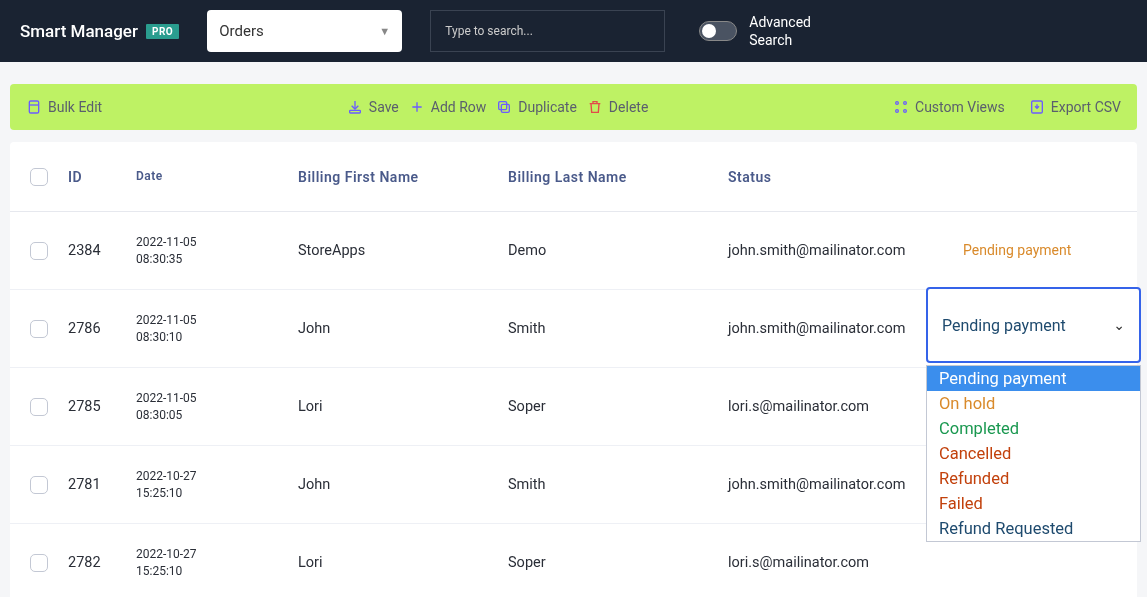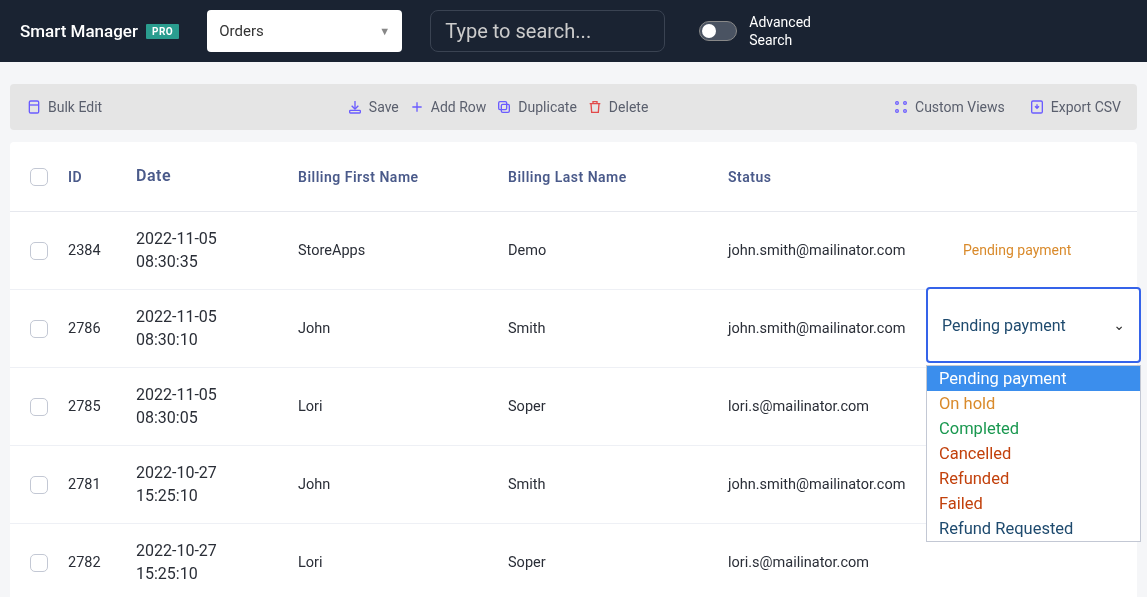--- a/index.html
+++ b/index.html
@@ -26,36 +26,36 @@
     background:#2a9d8f; color:#fff; font-size:10px; font-weight:700;
     padding:2px 6px; border-radius:1px; letter-spacing:0.5px;
   }
   .selector {
     background:#fff; color:#333; border-radius:4px;
     width:195px; height:42px; display:flex; align-items:center;
     justify-content:space-between; padding:0 12px; font-size:15px;
   }
   .selector .chev { color:#888; font-size:11px;}
   .searchbox {
-    background:#1a2332; border:1px solid #3a4352; border-radius:8px;
+    background:#1a2332; border:1px solid #3a4352; border-radius:0;
     width:235px; height:42px; display:flex; align-items:center;
-    padding:0 14px; color:#ccc; font-size:20px;
+    padding:0 14px; color:#ccc; font-size:12px;
   }
   .adv { display:flex; align-items:center; gap:12px; margin-left:6px;}
   .toggle {
     width:38px; height:20px; background:#4a5362; border-radius:20px;
     border:1px solid #888; position:relative;
   }
   .toggle .knob {
     width:14px; height:14px; background:#fff; border-radius:50%;
     position:absolute; top:2px; left:2px;
   }
   .adv-label { font-size:14px; line-height:1.3; }
   .toolbar {
-    background:#e5e5e5;
+    background:#bef264;
     margin:22px 10px 0 10px;
     border-radius:4px;
     height:46px;
     display:flex;
     align-items:center;
     padding:0 16px;
     font-size:14px;
     color:#5a5f6d;
   }
   .tool-left { display:flex; align-items:center; gap:8px;}
@@ -83,21 +83,21 @@
   .row {
     display:flex;
     align-items:center;
     height:78px;
     border-bottom:1px solid #eef0f5;
     font-size:14.5px;
     color:#2a2e37;
   }
   .c-check { width:58px; display:flex; justify-content:center;}
   .c-id    { width:68px;}
-  .c-date  { width:130px; line-height:1.4; font-size:16px;}
+  .c-date  { width:130px; line-height:1.4; font-size:12px;}
   .c-fn    { width:210px;margin-left:32px;}
   .c-ln    { width:220px;}
   .c-em    { width:235px;}
   .c-st    { flex:1;}
   .chk {
     width:18px; height:18px; border:1.5px solid #c3c8d4; border-radius:5px; background:#fff;
   }
   .status-pending { color:#d98a2b; font-size:14px;}
   .dropdown {
     position:absolute;

